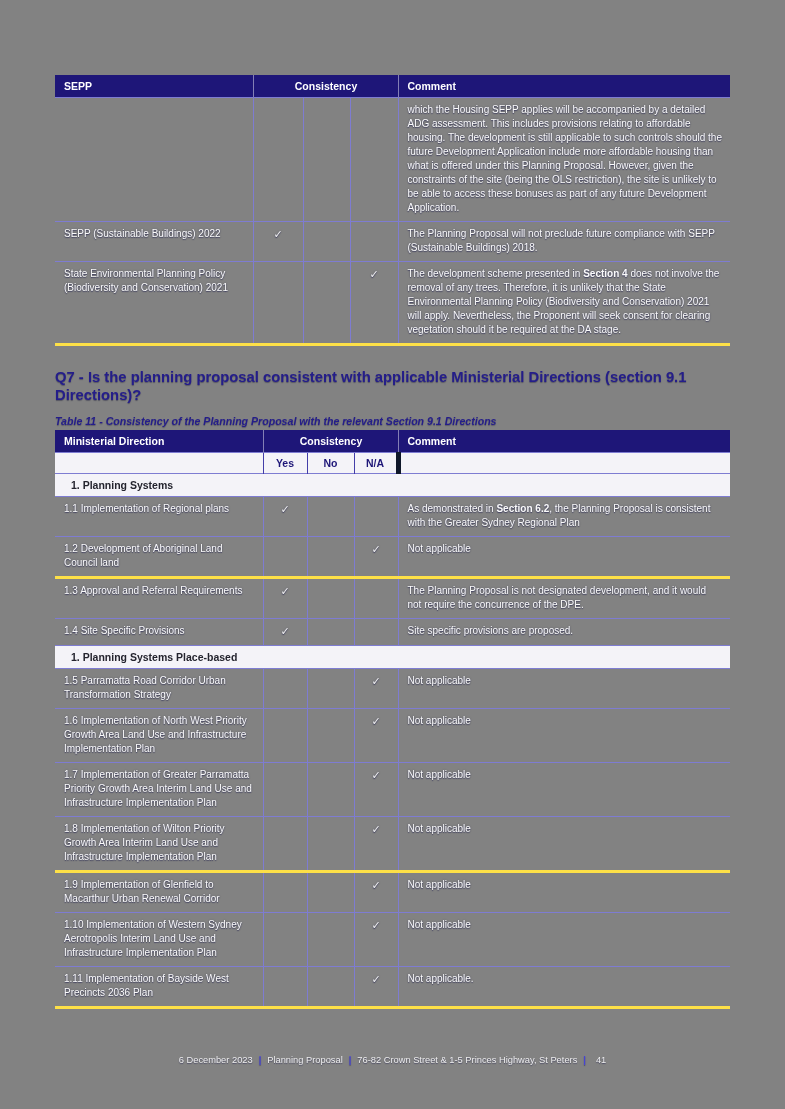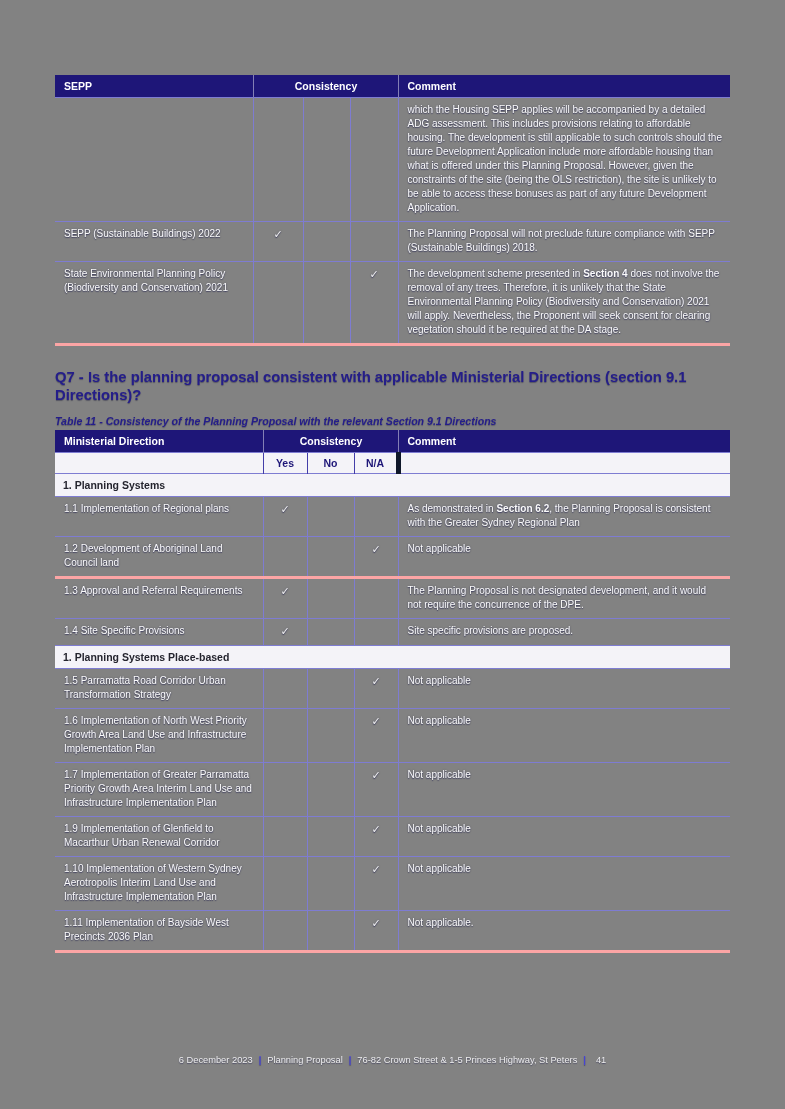--- a/index.html
+++ b/index.html
@@ -38,25 +38,25 @@
   tr.subhdr td{
     background:#f4f3f8;color:#1e1678;font-weight:bold;font-size:10.5px;
     text-align:center;padding:4px 2px;border-top:1px solid #7e7cd2;
   }
   tr.subhdr td + td{border-left:1px solid #433da8;}
   tr.subhdr td.last{border-right:5px solid #0f172a;}
 
   
   td.section{
     background:#f4f3f8;color:#24242e;font-weight:bold;font-size:10.5px;
-    padding:5px 8px 5px 8px;border-top:1px solid #7e7cd2;
+    padding:5px 8px 5px 16px;border-top:1px solid #7e7cd2;
     text-shadow:none;
   }
 
-  tr.thick td{border-bottom:3px solid #fca5a5;}
+  tr.thick td{border-bottom:3px solid #fde047;}
 
   
   .q-heading{
     margin:22px 0 0 0;color:#241d8a;font-size:14.8px;line-height:18px;font-weight:bold;
     text-shadow:0 1px 1px rgba(0,0,40,.35);
   }
   .tbl-caption{
     margin:11px 0 3px 0;color:#241d8a;font-size:10.6px;font-weight:bold;font-style:italic;
     text-shadow:0 1px 1px rgba(0,0,40,.3);
   }
@@ -189,20 +189,27 @@
       <td class="cell check"><span>✓</span></td>
       <td class="cell">Not applicable</td>
     </tr>
     <tr>
       <td class="cell">1.7 Implementation of Greater Parramatta Priority Growth Area Interim Land Use and Infrastructure Implementation Plan</td>
       <td class="cell check"><span></span></td>
       <td class="cell check"><span></span></td>
       <td class="cell check"><span>✓</span></td>
       <td class="cell">Not applicable</td>
     </tr>
+    <tr class="thick">
+      <td class="cell">1.8 Implementation of Wilton Priority Growth Area Interim Land Use and Infrastructure Implementation Plan</td>
+      <td class="cell check"><span></span></td>
+      <td class="cell check"><span></span></td>
+      <td class="cell check"><span>✓</span></td>
+      <td class="cell">Not applicable</td>
+    </tr>
     <tr>
       <td class="cell">1.9 Implementation of Glenfield to Macarthur Urban Renewal Corridor</td>
       <td class="cell check"><span></span></td>
       <td class="cell check"><span></span></td>
       <td class="cell check"><span>✓</span></td>
       <td class="cell">Not applicable</td>
     </tr>
     <tr>
       <td class="cell">1.10 Implementation of Western Sydney Aerotropolis Interim Land Use and Infrastructure Implementation Plan</td>
       <td class="cell check"><span></span></td>

